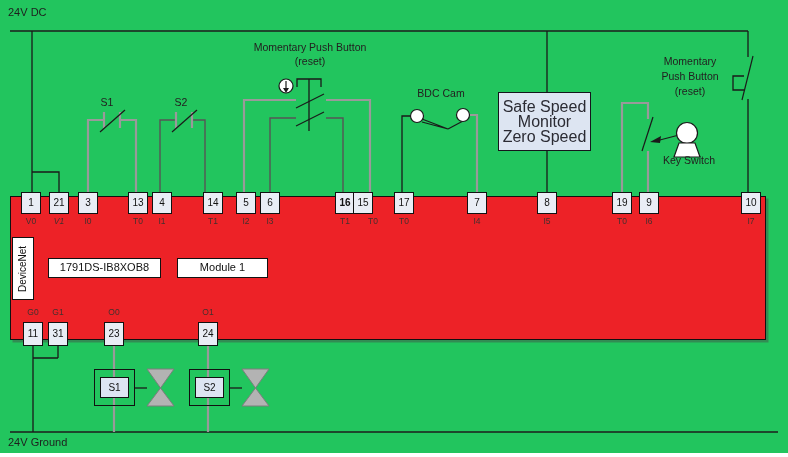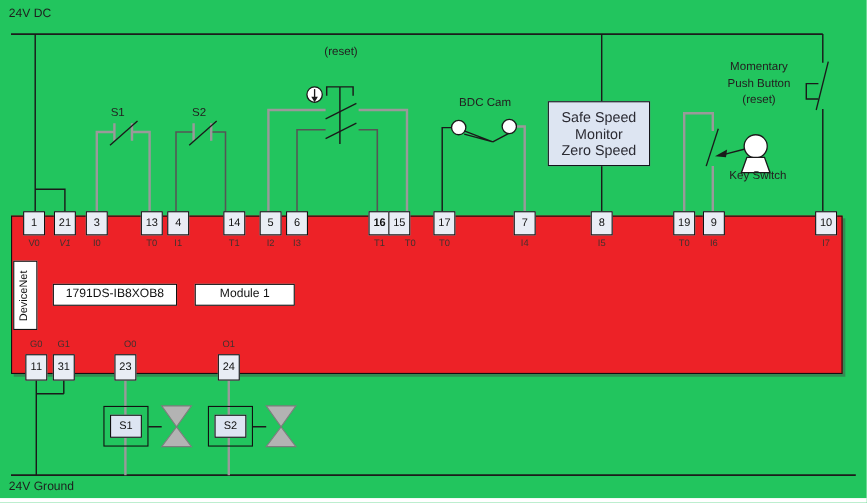--- a/index.html
+++ b/index.html
@@ -50,21 +50,21 @@
   .devicenet span {
     display:block; width:100%; height:100%;
     writing-mode:vertical-rl; transform:rotate(180deg);
     font-size:10px; line-height:19px; text-align:center; color:#111;
   }
 
   .infobox {
     position:absolute; left:498px; top:92px; width:93px; height:59px;
     background:var(--info-box-fill,#dde5f2); border:1.3px solid #15151c;
     box-sizing:border-box; z-index:3; text-align:center;
-    font-size:13px; line-height:15px; color:#2b2b33; padding-top:6px;
+    font-size:16px; line-height:15px; color:#2b2b33; padding-top:6px;
   }
 
   .act { position:absolute; top:369px; width:41px; height:37px;
          border:1.3px solid #111; box-sizing:border-box; z-index:3; background:transparent; }
   .act-inner {
     position:absolute; left:5px; top:7px; width:29px; height:21px;
     background:var(--info-box-fill,#dde5f2); border:1px solid #111; box-sizing:border-box;
     font-size:10px; line-height:19px; text-align:center; color:#111;
   }
 
@@ -164,20 +164,21 @@
     </g>
   </svg>
 
   <div class="lbl rail-lbl" style="left:8px; top:6px;">24V DC</div>
   <div class="lbl rail-lbl" style="left:8px; top:436px;">24V Ground</div>
 
   <div class="lbl ctr" style="left:107px; top:96px;">S1</div>
   <div class="lbl ctr" style="left:181px; top:96px;">S2</div>
 
   <div class="lbl ctr multiline" style="left:310px; top:40px;">
+    <div>Momentary Push Button</div>
     <div>(reset)</div>
   </div>
 
   <div class="lbl ctr" style="left:441px; top:87px;">BDC Cam</div>
 
   <div class="infobox">
     <div>Safe Speed</div>
     <div>Monitor</div>
     <div>Zero Speed</div>
   </div>
@@ -225,21 +226,21 @@
   <div class="pin" style="left:363px;">T0</div>
   <div class="pin" style="left:394px;">T0</div>
   <div class="pin" style="left:467px;">I4</div>
   <div class="pin" style="left:537px;">I5</div>
   <div class="pin" style="left:612px;">T0</div>
   <div class="pin" style="left:639px;">I6</div>
   <div class="pin" style="left:741px;">I7</div>
 
   <div class="pin bot" style="left:23px;">G0</div>
   <div class="pin bot" style="left:48px;">G1</div>
-  <div class="pin bot" style="left:104px;text-align:right;">O0</div>
+  <div class="pin bot" style="left:104px;">O0</div>
   <div class="pin bot" style="left:198px;">O1</div>
 
   <div class="term bot" style="left:23px;">11</div>
   <div class="term bot" style="left:48px;">31</div>
   <div class="term bot" style="left:104px;">23</div>
   <div class="term bot" style="left:198px;">24</div>
 
   <div class="act" style="left:94px;">
     <div class="act-inner">S1</div>
   </div>

